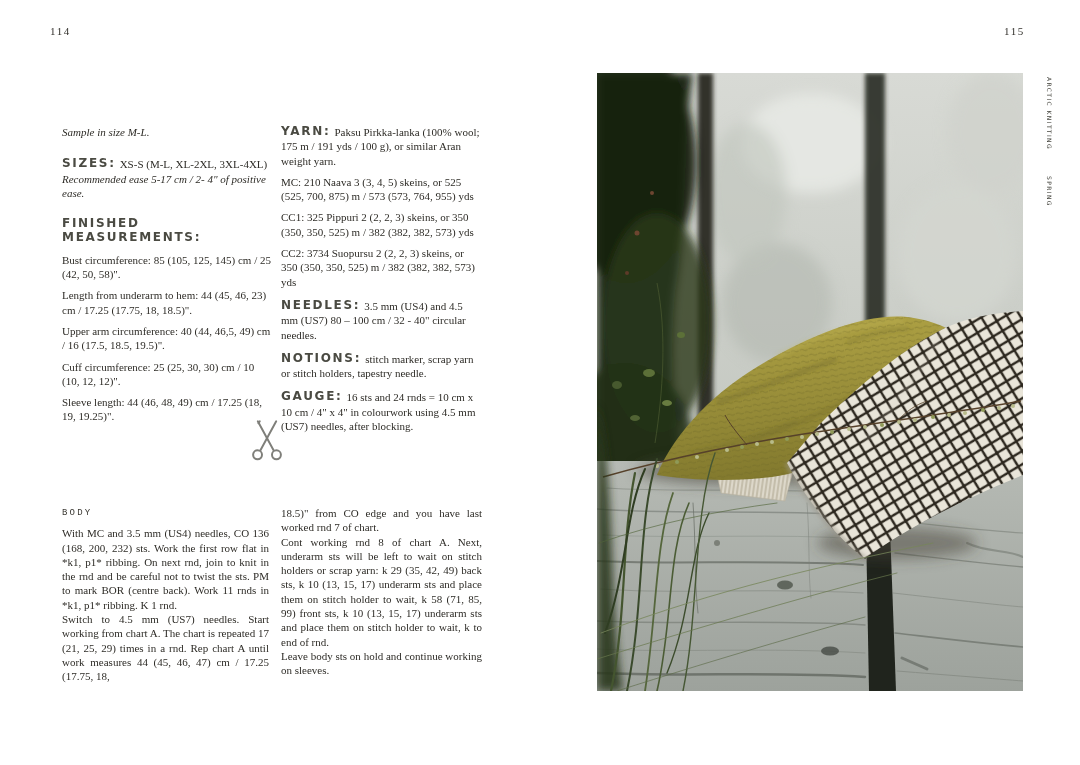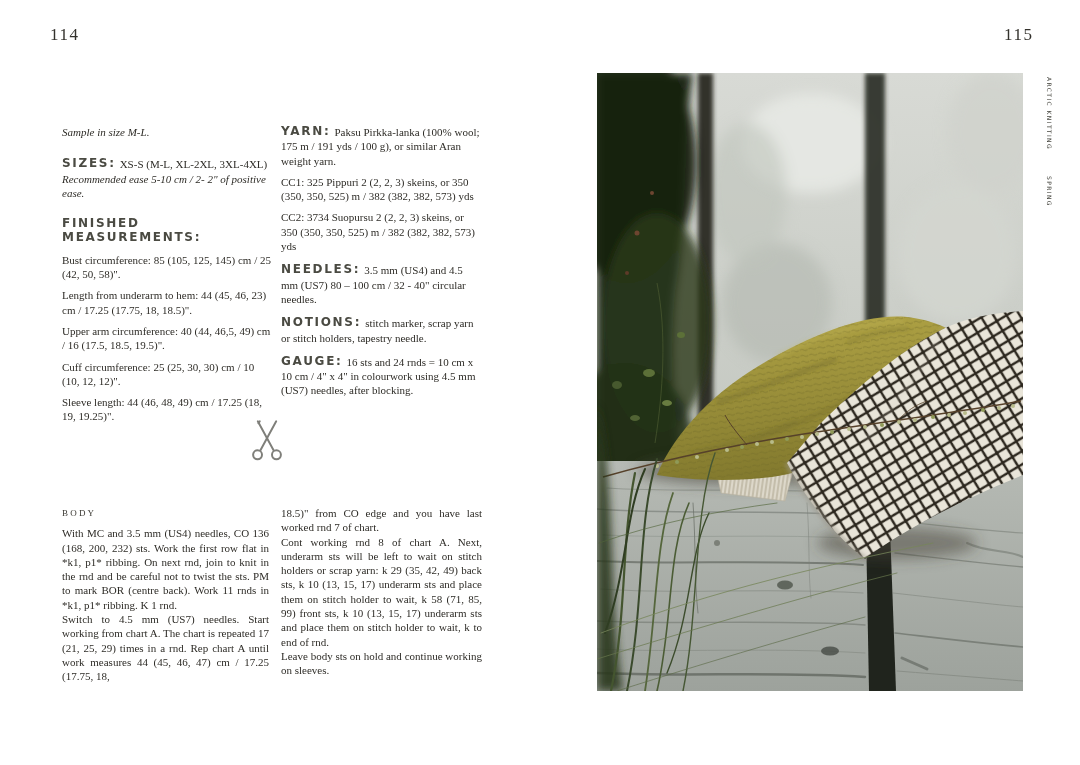--- a/index.html
+++ b/index.html
@@ -1,18 +1,18 @@
 <!DOCTYPE html>
 <html style="--c-wall: #c3c7c0; --c-wall_light: #d8dad5; --c-board_gap: #30322b; --c-foliage: #1d2817; --c-plank_gap: #20241d; --c-mustard: #b2a546; --c-mustard_dark: #837a2e; --c-cream: #e9e5d9; --c-lattice: #2b261d; --c-twig: #56412a; --c-bud: #b8bb8b; --c-grass: #44552f;"><head>
 <meta charset="utf-8">
 <style>
   html,body{margin:0;padding:0;background:#ffffff;}
   .spread{position:relative;width:1080px;height:765px;background:#ffffff;overflow:hidden;
           font-family:"Liberation Serif","DejaVu Serif",serif;color:#2e2c27;}
-  .page-num{position:absolute;font-size:17px;letter-spacing:1.6px;color:#33312c;}
+  .page-num{position:absolute;font-size:11px;letter-spacing:1.6px;color:#33312c;}
   .page-num.left{left:50px;top:25px;}
   .page-num.right{left:1004px;top:25px;}
   .col{position:absolute;font-size:11px;line-height:14.3px;}
   .col p{margin:0;}
   #spec-col1{left:62px;top:125px;width:210px;}
   #spec-col2{left:281px;top:125px;width:201px;}
   .italic{font-style:italic;}
   .sample{margin-bottom:18px !important;font-style:italic;}
   .ease{margin-bottom:16px !important;}
   .sc{font-family:"DejaVu Sans","Liberation Sans",sans-serif;font-size:12px;font-weight:700;
@@ -21,21 +21,21 @@
   .heading{display:block;margin:0 0 8px 0 !important;}
   .fm-heading{margin-top:2px !important;}
   .meas{margin:0 0 7px 0 !important;}
   .para{margin:0 0 7px 0 !important;}
   .block-gap{margin-top:10px !important;}
   .scissors{position:absolute;left:246px;top:418px;width:42px;height:46px;}
   #body-col1{left:62px;top:506px;width:207px;}
   #body-col2{left:281px;top:506px;width:201px;}
   .just{text-align:justify;}
   .body-heading{font-size:9px;letter-spacing:2.2px;color:#3c3a34;margin:0 0 6px 0 !important;
-      font-family:Liberation Serif, serif;font-weight:400;}
+      font-family:Liberation Mono, monospace;font-weight:400;}
   .photo{position:absolute;left:597px;top:73px;width:426px;height:618px;margin:0;}
   .photo svg{display:block;width:426px;height:618px;}
   .margin-text span{position:absolute;writing-mode:vertical-rl;font-family:"DejaVu Sans","Liberation Sans",sans-serif;
       font-size:6px;letter-spacing:1.4px;color:#46463f;}
   #margin-title{left:1046px;top:77px;}
   #margin-season{left:1046px;top:176px;}
 
   
   .s-wallTop{stop-color:var(--c-wall_light,#d8dad5);}
   .s-wallBot{stop-color:var(--c-wall,#c3c7c0);}
@@ -56,31 +56,32 @@
 <body>
 
 <div class="spread">
 
   <div class="page-num left">114</div>
   <div class="page-num right">115</div>
 
   <div class="col" id="spec-col1">
     <p class="italic sample">Sample in size M-L.</p>
     <p><span class="sc">SIZES:</span><span>XS-S (M-L, XL-2XL, 3XL-4XL)</span></p>
-    <p class="italic ease">Recommended ease 5-10 cm / 2- 2" of positive ease.</p>
+    <p class="italic ease">Recommended ease 5-17 cm / 2- 4" of positive ease.</p>
     <p class="sc heading fm-heading">FINISHED MEASUREMENTS:</p>
     <p class="meas">Bust circumference: 85 (105, 125, 145) cm / 25 (42, 50, 58)".</p>
     <p class="meas">Length from underarm to hem: 44 (45, 46, 23) cm / 17.25 (17.75, 18, 18.5)".</p>
     <p class="meas">Upper arm circumference: 40 (44, 46,5, 49) cm / 16 (17.5, 18.5, 19.5)".</p>
     <p class="meas">Cuff circumference: 25 (25, 30, 30) cm / 10 (10, 12, 12)".</p>
     <p class="meas">Sleeve length: 44 (46, 48, 49) cm / 17.25 (18, 19, 19.25)".</p>
   </div>
 
   <div class="col" id="spec-col2">
     <p class="para"><span class="sc">YARN:</span><span>Paksu Pirkka-lanka (100% wool; 175 m / 191 yds / 100 g), or similar Aran weight yarn.</span></p>
+    <p class="para">MC: 210 Naava 3 (3, 4, 5) skeins, or 525 (525, 700, 875) m / 573 (573, 764, 955) yds</p>
     <p class="para">CC1: 325 Pippuri 2 (2, 2, 3) skeins, or 350 (350, 350, 525) m / 382 (382, 382, 573) yds</p>
     <p class="para">CC2: 3734 Suopursu 2 (2, 2, 3) skeins, or 350 (350, 350, 525) m / 382 (382, 382, 573) yds</p>
     <p class="para block-gap"><span class="sc">NEEDLES:</span><span>3.5 mm (US4) and 4.5 mm (US7) 80 – 100 cm / 32 - 40" circular needles.</span></p>
     <p class="para block-gap"><span class="sc">NOTIONS:</span><span>stitch marker, scrap yarn or stitch holders, tapestry needle.</span></p>
     <p class="para block-gap"><span class="sc">GAUGE:</span><span>16 sts and 24 rnds = 10 cm x 10 cm / 4" x 4" in colourwork using 4.5 mm (US7) needles, after blocking.</span></p>
   </div>
 
   <div class="scissors">
     <svg viewBox="0 0 32 34" width="42" height="46" aria-hidden="true">
       <g stroke="#7f7f7a" stroke-width="1.5" fill="none" stroke-linecap="round">

